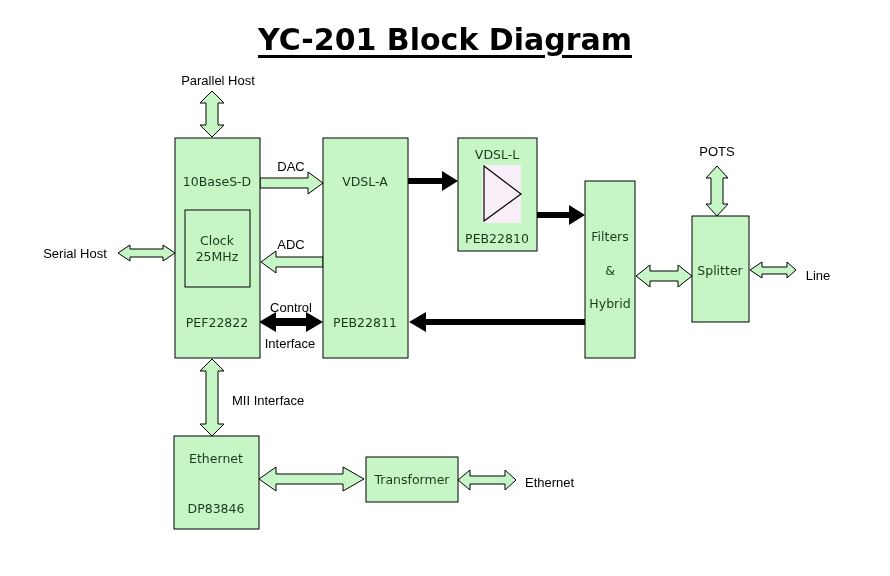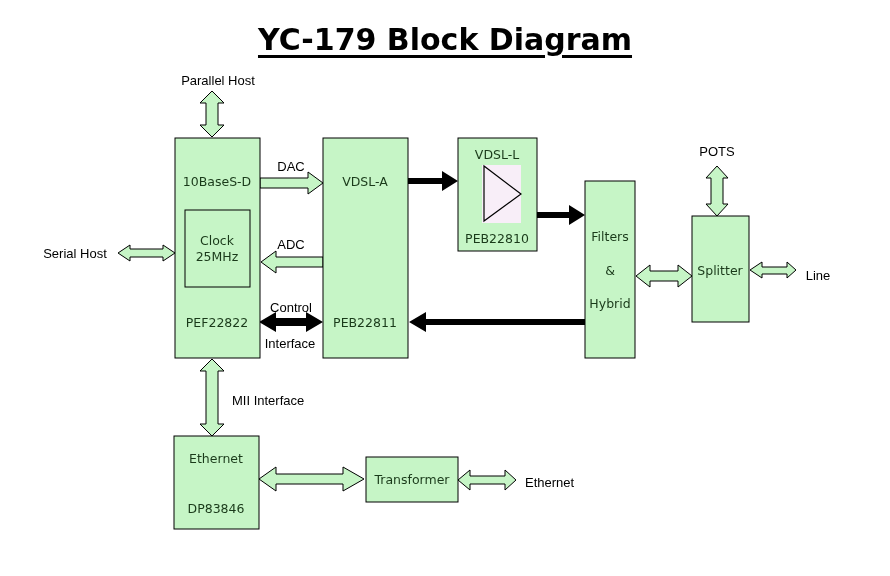--- a/index.html
+++ b/index.html
@@ -11,21 +11,21 @@
   #title span { text-decoration:underline; text-decoration-thickness:3px; text-underline-offset:5px; }
   svg { position:absolute; left:0; top:0; }
   .box { fill:#c6f5c6; stroke:#000; stroke-width:1; }
   .harrow { fill:#c6f5c6; stroke:#000; stroke-width:1; }
   .tlabel { font-family:"Liberation Sans", sans-serif; font-size:13px; fill:#000; }
   .blabel { font-family:"DejaVu Sans", sans-serif; font-size:12.5px; fill:#1a3a1a; }
 </style>
 </head>
 <body>
 
-<div id="title"><span>YC-179  Block Diagram</span></div>
+<div id="title"><span>YC-201  Block Diagram</span></div>
 
 <svg width="890" height="576" viewBox="0 0 890 576">
   <defs>
     <marker id="ah" markerWidth="4" markerHeight="4" refX="2" refY="2" orient="auto" markerUnits="strokeWidth">
       <path d="M0,0 L4,2 L0,4 z" fill="#000"></path>
     </marker>
   </defs>
 
   <path class="harrow" d="M212,91 L224,103 L218,103 L218,125 L224,125 L212,137 L200,125 L206,125 L206,103 L200,103 Z" fill="#c6f5c6"></path>
 

